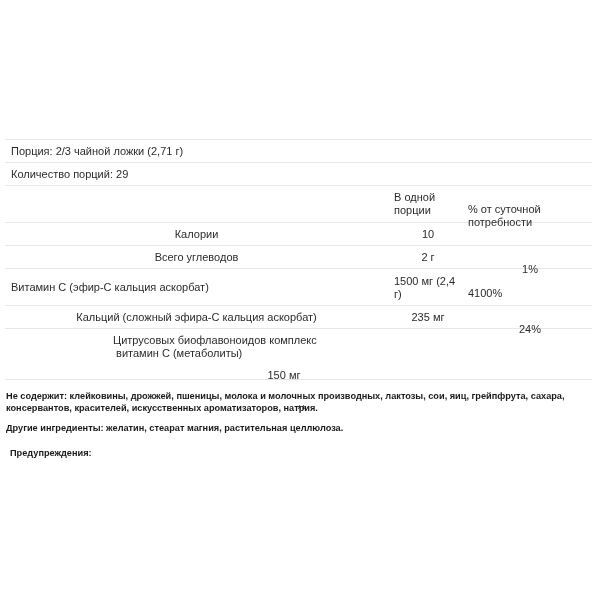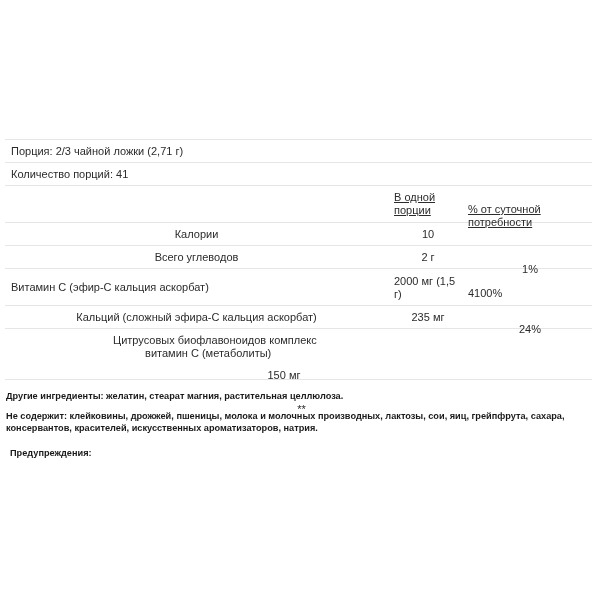--- a/index.html
+++ b/index.html
@@ -6,72 +6,72 @@
     body { width: 600px; height: 600px; position: relative; overflow: hidden;
            font-family: "Liberation Sans", sans-serif; color: #2b2b2b; }
     .table { position: absolute; left: 5px; top: 139px; width: 587px;
              border-top: 1px solid #e6e6e6; }
     .row { display: flex; border-bottom: 1px solid #e6e6e6; font-size: 11px; line-height: 13px; }
     .full { padding: 5px 6px 4px 6px; }
     .c1 { width: 383px; padding: 5px 6px 4px 6px; box-sizing: border-box; }
     .c2 { width: 74px; padding: 5px 0 4px 6px; box-sizing: border-box; }
     .c3 { flex: 1; padding: 5px 0 4px 6px; box-sizing: border-box; margin-top: 12px; }
     .mid { align-items: center; }
-    .r-header { height: 36px; text-decoration: underline; }
+    .r-header { height: 36px; }
     .r-single { height: 22px; text-align: center; }
     .r-vitc { height: 36px; }
     .r-cit { height: 50px; flex-direction: column; }
     .r-single .c1, .r-single .c2, .r-single .c3 { padding-top: 5px; }
     .notes { position: absolute; left: 6px; top: 390px; width: 590px;
              font-size: 9.2px; font-weight: bold; color: #1a1a1a; line-height: 12px; }
     .notes p { margin: 0 0 8px 0; }
     .warn { padding-left: 4px; margin-top: 13px !important; }
   </style>
 </head>
 <body>
 
 <div class="table">
   <div class="row">
     <div class="full">Порция: 2/3 чайной ложки (2,71 г)</div>
   </div>
   <div class="row">
-    <div class="full">Количество порций: 41</div>
+    <div class="full">Количество порций: 29</div>
   </div>
   <div class="row r-header">
     <div class="c1"></div>
     <div class="c2">В одной порции</div>
     <div class="c3">% от суточной потребности</div>
   </div>
   <div class="row r-single">
     <div class="c1">Калории</div>
     <div class="c2">10</div>
     <div class="c3"></div>
   </div>
   <div class="row r-single">
     <div class="c1">Всего углеводов</div>
     <div class="c2">2 г</div>
     <div class="c3">1%</div>
   </div>
   <div class="row r-vitc mid">
     <div class="c1">Витамин C (эфир-C кальция аскорбат)</div>
-    <div class="c2">2000 мг (1,5 г)</div>
+    <div class="c2">1500 мг (2,4 г)</div>
     <div class="c3">4100%</div>
   </div>
   <div class="row r-single">
     <div class="c1">Кальций (сложный эфира-С кальция аскорбат)</div>
     <div class="c2">235 мг</div>
     <div class="c3">24%</div>
   </div>
   <div class="row r-cit mid">
     <div class="c1">
       <div>Цитрусовых биофлавоноидов комплекс</div>
-      <div style="white-space:pre;margin-left:29px;"> витамин C (метаболиты)</div>
+      <div style="white-space:pre;"> витамин C (метаболиты)</div>
     </div>
     <div class="c2">150 мг</div>
     <div class="c3">**</div>
   </div>
 </div>
 
 <div class="notes">
+  <p>Не содержит: клейковины, дрожжей, пшеницы, молока и молочных производных, лактозы, сои,  яиц, грейпфрута, сахара, консервантов, красителей, искусственных ароматизаторов, натрия.</p>
   <p>Другие ингредиенты: желатин, стеарат магния, растительная целлюлоза.</p>
-  <p>Не содержит: клейковины, дрожжей, пшеницы, молока и молочных производных, лактозы, сои,  яиц, грейпфрута, сахара, консервантов, красителей, искусственных ароматизаторов, натрия.</p>
   <p class="warn">Предупреждения:</p>
 </div>
 
 </body></html>

